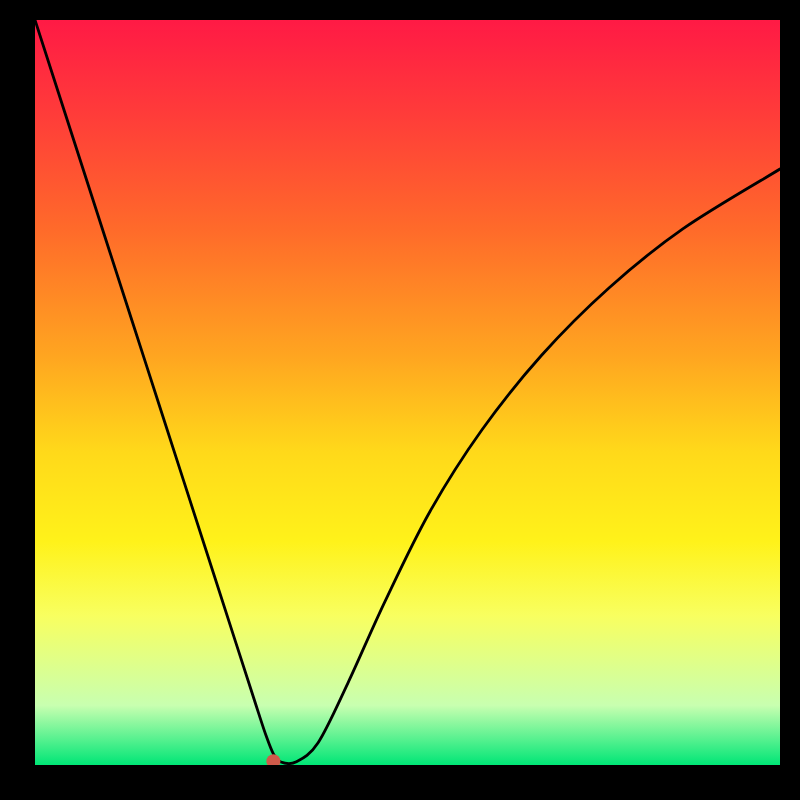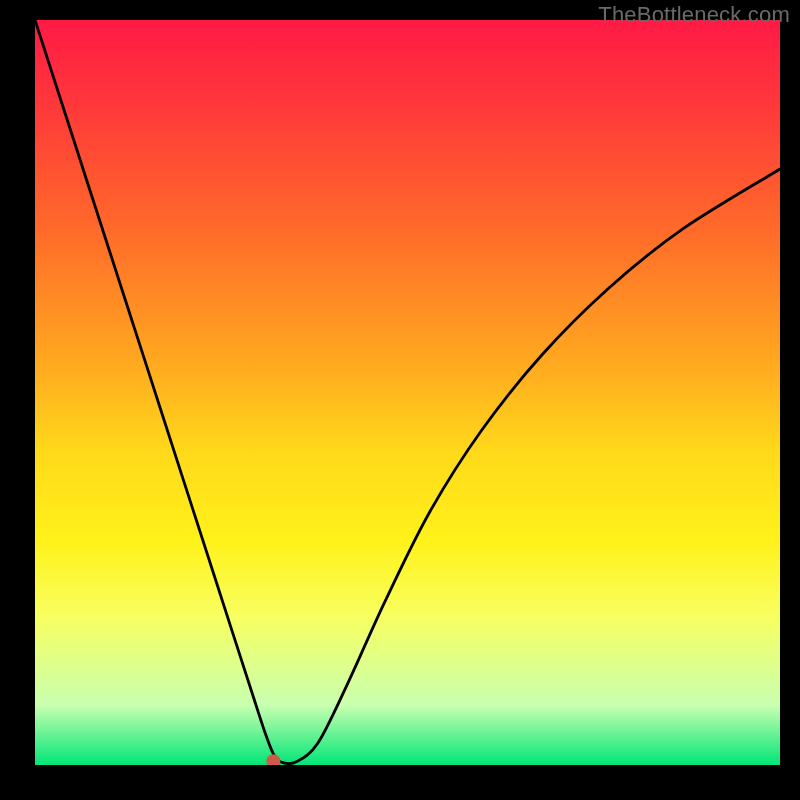--- a/index.html
+++ b/index.html
@@ -56,14 +56,13 @@
 <body>
 
 <div class="frame">
   <div class="plot-area"></div>
 
   <svg class="overlay" viewBox="0 0 745 745" preserveAspectRatio="none">
     <path id="curve-path" fill="none" stroke="#000000" stroke-width="2.8" stroke-linejoin="round" stroke-linecap="round" d="M 0 0 C 6.208333333333333 19.245833333333337, 24.833333333333336 76.98333333333335, 37.25 115.47500000000002 C 49.666666666666664 153.9666666666667, 62.083333333333336 192.4583333333334, 74.5 230.95000000000005 C 86.91666666666667 269.4416666666667, 99.33333333333333 307.9333333333333, 111.75 346.42499999999995 C 124.16666666666667 384.91666666666663, 137.825 427.2575, 149 461.9 C 160.175 496.54249999999996, 170.10833333333332 527.3358333333333, 178.79999999999998 554.28 C 187.49166666666665 581.2241666666666, 194.94166666666666 604.3191666666667, 201.15 623.565 C 207.35833333333335 642.8108333333334, 212.325 658.2075, 216.04999999999998 669.755 C 219.77499999999998 681.3025, 221.01666666666665 685.2758333333334, 223.5 692.85 C 225.98333333333335 700.4241666666667, 228.46666666666664 708.3708333333334, 230.95 715.2 C 233.43333333333334 722.0291666666667, 235.91666666666666 729.355, 238.4 733.825 C 240.88333333333335 738.2950000000001, 242.12500000000003 740.6541666666667, 245.85000000000002 742.02 C 249.57500000000002 743.3858333333333, 254.54166666666666 745.2483333333333, 260.75 742.02 C 266.9583333333333 738.7916666666666, 274.40833333333336 735.8116666666666, 283.1 722.65 C 291.7916666666667 709.4883333333333, 301.72499999999997 686.6416666666667, 312.9 663.05 C 324.075 639.4583333333333, 336.4916666666666 609.6583333333333, 350.15 581.1 C 363.80833333333334 552.5416666666667, 378.70833333333337 520.2583333333333, 394.85 491.7 C 410.9916666666667 463.14166666666665, 428.375 435.825, 447 409.75 C 465.625 383.675, 485.4916666666667 358.8416666666666, 506.6 335.24999999999994 C 527.7083333333334 311.6583333333333, 550.0583333333333 289.3083333333333, 573.65 268.2 C 597.2416666666667 247.09166666666667, 619.5916666666667 228.4666666666667, 648.15 208.60000000000002 C 676.7083333333333 188.73333333333335, 728.8583333333333 158.93333333333334, 745 149"></path>
     <circle id="marker-dot" r="7" fill="#cf5a4a" cx="238.4" cy="741.275"></circle>
   </svg>
 
-  <div class="watermark">TheBottleneck.com</div>
 </div>
 
 </body></html>

